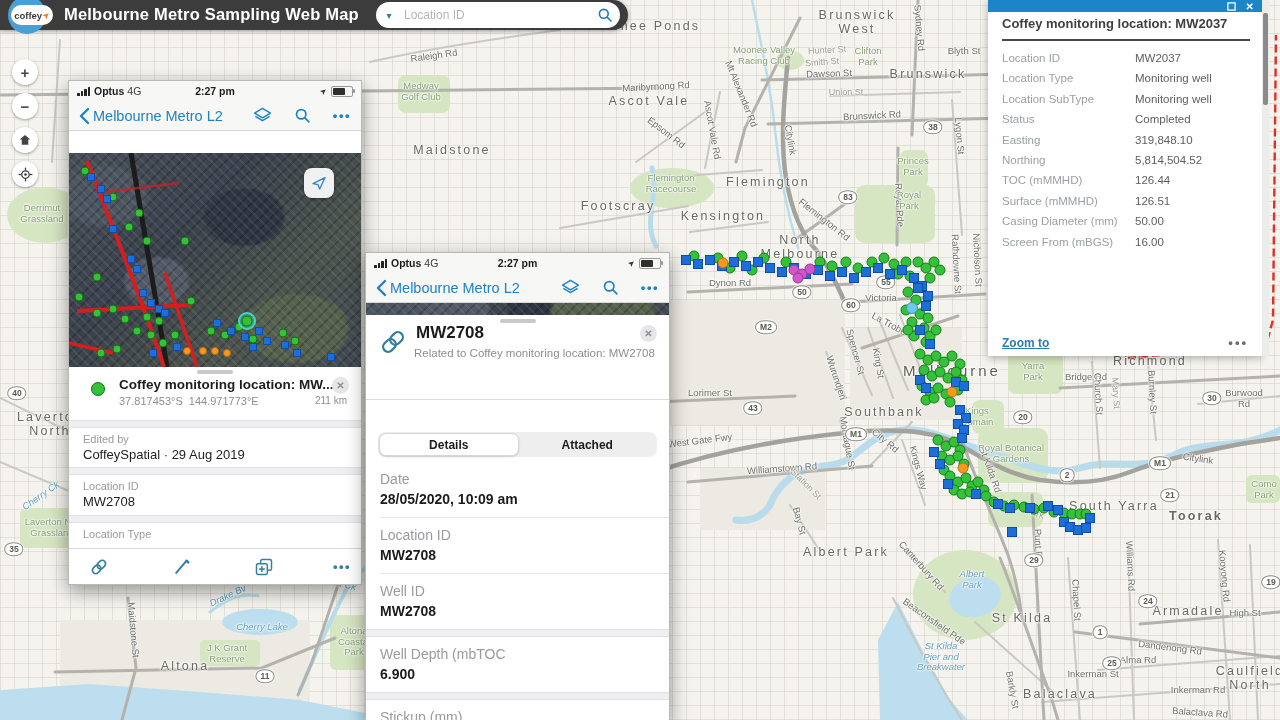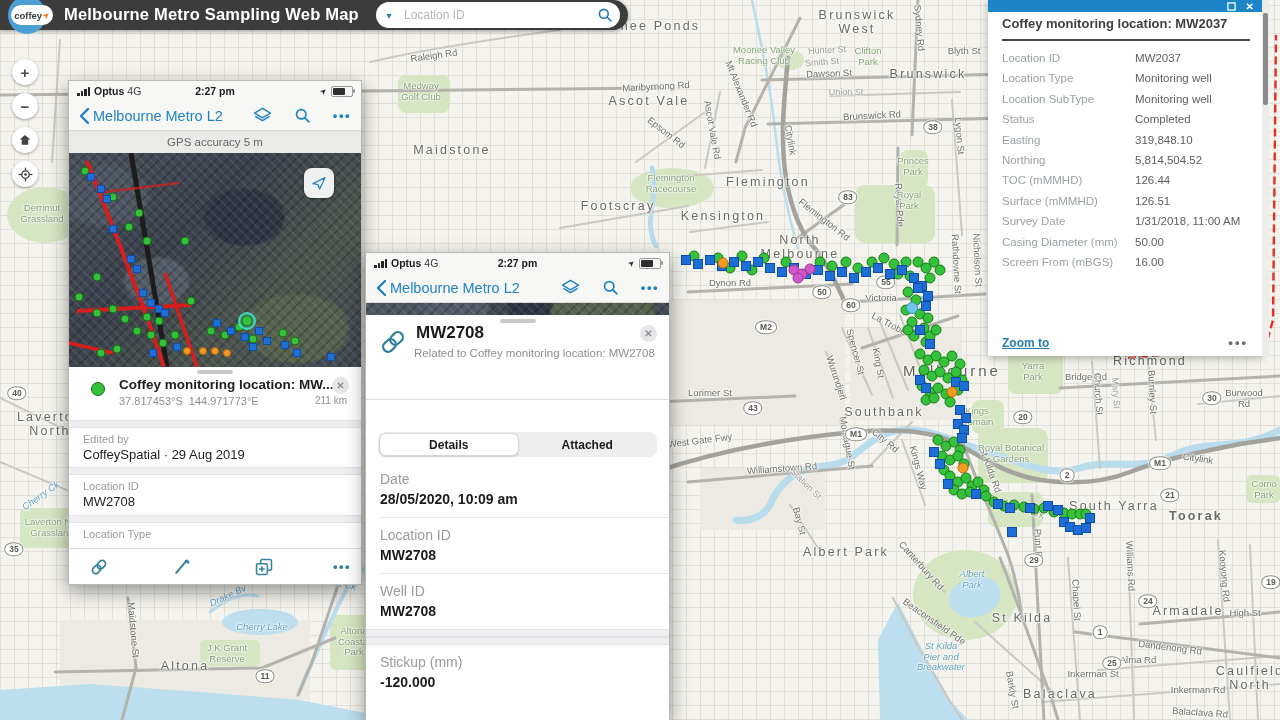--- a/index.html
+++ b/index.html
@@ -357,21 +357,21 @@
 Pier and
 Breakwater</div>
       <div class="mlbl w" style="left: 333px; top: 582px; transform: translate(-50%, -50%) rotate(14deg);">Kororoit Ck</div>
       <div class="mlbl w" style="left: 228px; top: 596px; transform: translate(-50%, -50%) rotate(-25deg);">Drake Bv</div>
       <div class="mlbl w" style="left: 41px; top: 496px; transform: translate(-50%, -50%) rotate(-35deg);">Cherry Ck</div>
       <div class="shield" style="left: 17px; top: 393px;">40</div>
       <div class="shield" style="left: 14px; top: 549px;">35</div>
       <div class="shield" style="left: 265px; top: 676px;">11</div>
       <div class="shield" style="left: 933px; top: 127px;">38</div>
       <div class="shield" style="left: 848px; top: 197px;">83</div>
-      <div class="shield" style="left: 822px; top: 292px;">50</div>
+      <div class="shield" style="left: 802px; top: 292px;">50</div>
       <div class="shield" style="left: 886px; top: 282px;">55</div>
       <div class="shield" style="left: 851px; top: 305px;">60</div>
       <div class="shield" style="left: 766px; top: 327px;">M2</div>
       <div class="shield" style="left: 753px; top: 408px;">43</div>
       <div class="shield" style="left: 856px; top: 434px;">M1</div>
       <div class="shield" style="left: 1023px; top: 417px;">20</div>
       <div class="shield" style="left: 1067px; top: 475px;">2</div>
       <div class="shield" style="left: 1170px; top: 495px;">21</div>
       <div class="shield" style="left: 1212px; top: 398px;">30</div>
       <div class="shield" style="left: 1271px; top: 582px;">19</div>
@@ -597,21 +597,20 @@
           <path d="M12,3 L22,9 L12,15 L2,9 Z" fill="none" stroke="#1f82c5" stroke-width="1.8" stroke-linejoin="round"></path>
           <path d="M3,13 L12,18.5 L21,13" fill="none" stroke="#1f82c5" stroke-width="1.8" stroke-linejoin="round"></path>
           </svg>
         <svg width="17" height="17" viewBox="0 0 20 20">
           <circle cx="8.5" cy="8.5" r="5.5" fill="none" stroke="#1f82c5" stroke-width="2"></circle>
           <line x1="12.8" y1="12.8" x2="17.5" y2="17.5" stroke="#1f82c5" stroke-width="2" stroke-linecap="round"></line>
           </svg>
         <span class="dots3">•••</span>
       </span>
     </div>
-    <div class="gpsbar">GPS accuracy 5 m</div>
     <div class="satmap" id="p1-sat" style="left:0;right:0;top:72px;height:214px;">
       <svg width="292" height="214" viewBox="0 0 292 214" style="position:absolute;inset:0;z-index:2">
         <path d="M62,0 L98,214" stroke="#1c1c1c" stroke-width="5" fill="none"></path>
         <path d="M18,8 L50,90 L80,170 L95,214" stroke="#d81d1d" stroke-width="4" fill="none"></path>
         <path d="M8,158 L122,152" stroke="#d81d1d" stroke-width="4" fill="none"></path>
         <path d="M96,120 L128,214" stroke="#d81d1d" stroke-width="3.5" fill="none"></path>
         <path d="M0,190 L44,200" stroke="#d81d1d" stroke-width="3.5" fill="none"></path>
         <path d="M28,40 L110,30" stroke="#d81d1d" stroke-width="2.5" fill="none" opacity=".7"></path>
       </svg>
       <div id="p1-markers" style="position:absolute;inset:0;z-index:3">
@@ -787,20 +786,24 @@
           <div class="p2block">
             <div class="flabel">Location ID</div>
             <div class="fvalue">MW2708</div>
           </div>
           <div class="sep-line"></div>
           <div class="p2block">
             <div class="flabel">Well ID</div>
             <div class="fvalue">MW2708</div>
           </div>
           <div class="sep-band"></div>
+          <div class="p2block">
+            <div class="flabel">Well Depth (mbTOC</div>
+            <div class="fvalue">6.900</div>
+          </div>
           <div class="sep-band"></div>
           <div class="p2block">
             <div class="flabel">Stickup (mm)</div>
             <div class="fvalue">-120.000</div>
           </div>
         </div>
     </div>
   </div>
 
   <div id="rpanel">
@@ -840,24 +843,20 @@
         </div>
         <div class="rprow">
           <div class="rl2">TOC (mMMHD)</div>
           <div class="rv2">126.44</div>
         </div>
         <div class="rprow">
           <div class="rl2">Surface (mMMHD)</div>
           <div class="rv2">126.51</div>
         </div>
         <div class="rprow">
-          <div class="rl2">Survey Date</div>
-          <div class="rv2">1/31/2018, 11:00 AM</div>
-        </div>
-        <div class="rprow">
           <div class="rl2">Casing Diameter (mm)</div>
           <div class="rv2">50.00</div>
         </div>
         <div class="rprow">
           <div class="rl2">Screen From (mBGS)</div>
           <div class="rv2">16.00</div>
         </div>
       </div>
     <div id="rp-foot">
       <span id="rp-zoomto">Zoom to</span>

